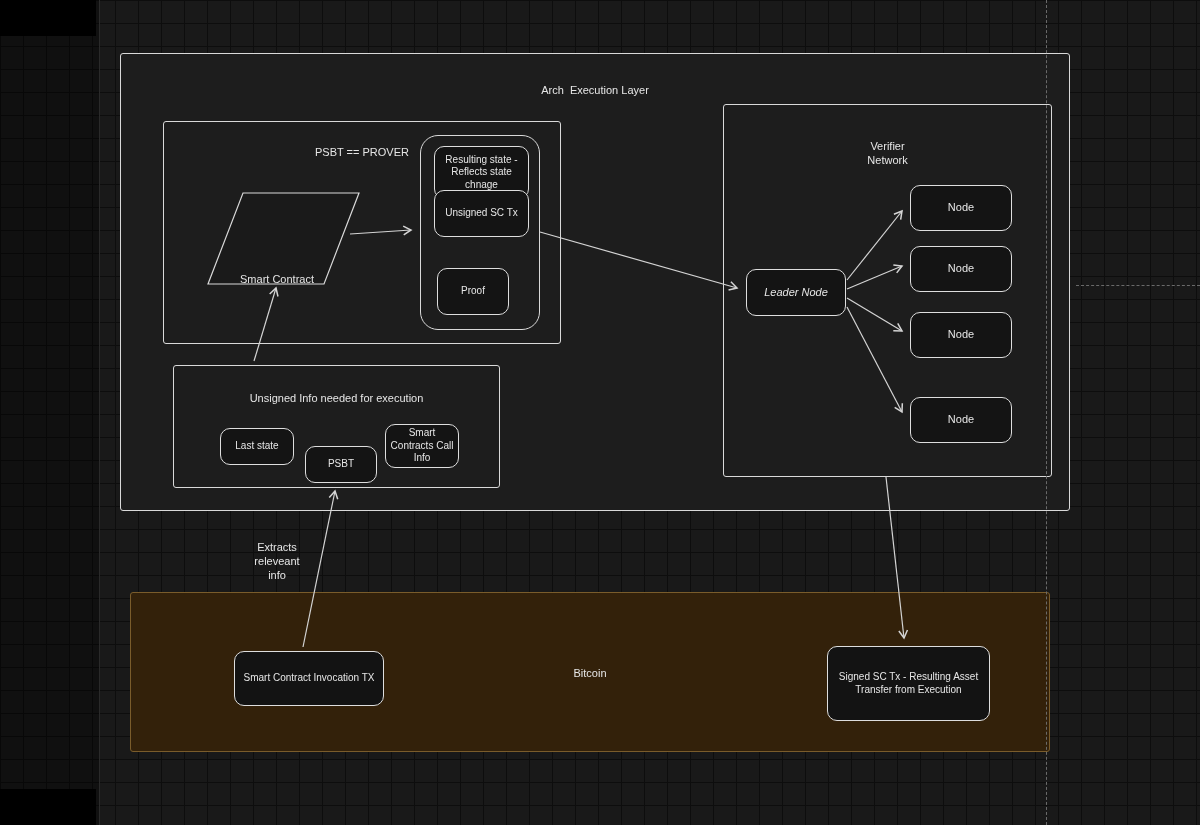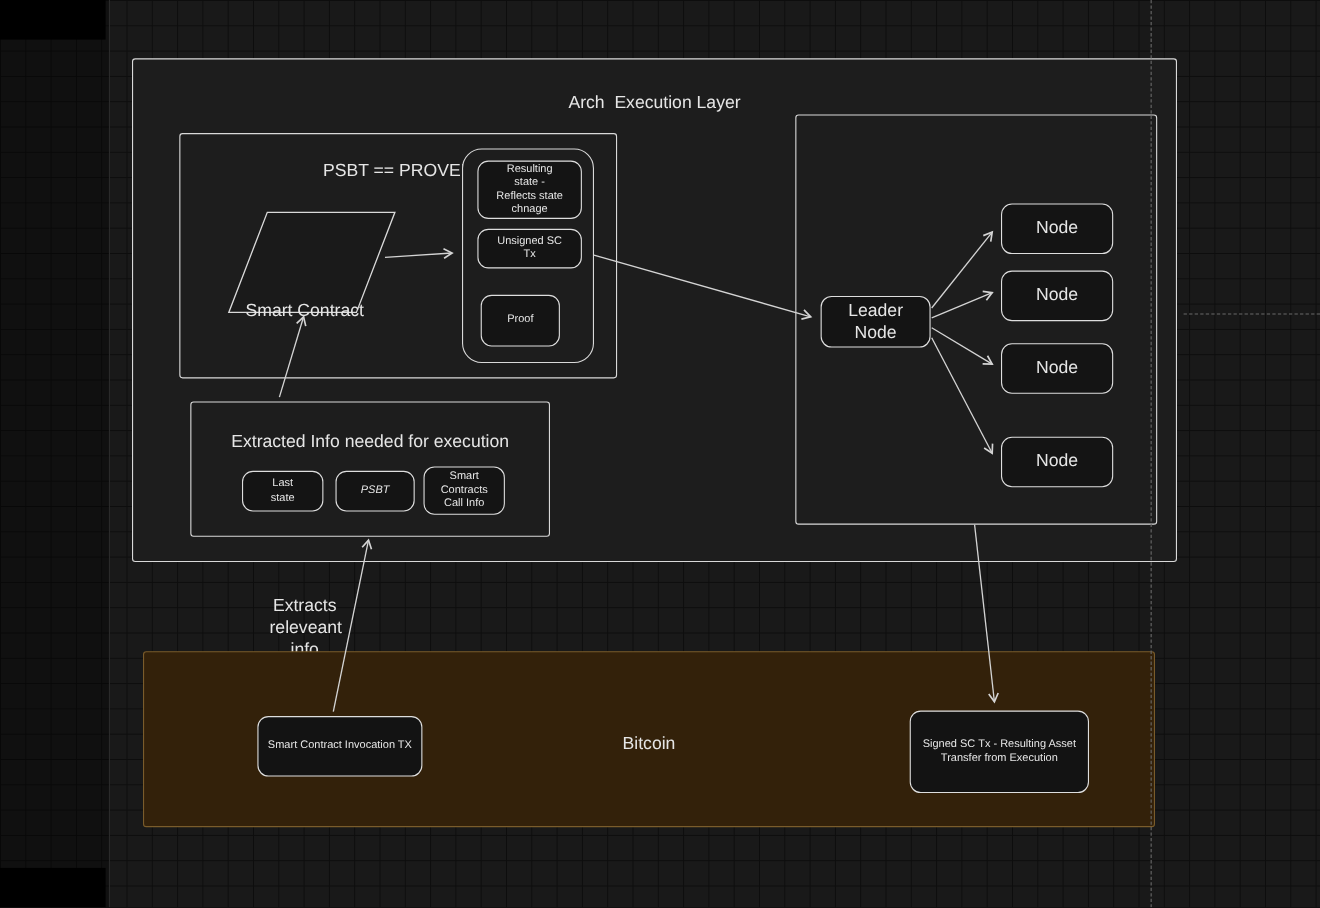--- a/index.html
+++ b/index.html
@@ -13,23 +13,23 @@
     font-family:"Liberation Sans",sans-serif;
     color:#e6e6e6;
   }
   .abs{position:absolute;box-sizing:border-box;}
   .frame{
     border:1px solid #d9d9d9;background:#1d1d1d;border-radius:3px;
   }
   .pill{
     border:1px solid #dedede;background:#141414;border-radius:10px;
     display:flex;align-items:center;justify-content:center;text-align:center;
-    padding:2px 16px;
+    padding:2px 4px;
   }
-  .lbl{font-size:16px;line-height:1.25;color:#e6e6e6;}
+  .lbl{font-size:11px;line-height:1.25;color:#e6e6e6;}
   .lbl-sm{font-size:10px;line-height:1.25;color:#e6e6e6;}
   .center-text{text-align:center;}
   .pre{white-space:pre-wrap;}
   .outputs-container{
     border:1px solid #d9d9d9;background:#1d1d1d;border-radius:18px;
   }
   .bitcoin{
     border:1px solid #7a5c2b;background:#33210a;border-radius:3px;
   }
   .btc-box{
@@ -64,53 +64,56 @@
 
       <svg class="abs" style="left:38px;top:65px;" width="165" height="105" viewBox="0 0 165 105">
         <polygon points="41,6 157,6 122,97 6,97" fill="#1a1a1a" stroke="#d9d9d9" stroke-width="1.2"></polygon>
       </svg>
       <div class="abs lbl center-text" style="left:48px;top:108px;width:130px;margin-top:43px;">Smart Contract</div>
 
       <div class="abs outputs-container" style="left:256px;top:13px;width:120px;height:195px;">
         <div class="abs pill lbl-sm" style="left:13px;top:10px;width:95px;height:53px;">
           <span>Resulting state - Reflects state chnage</span>
         </div>
-        <div class="abs pill lbl-sm" style="left:13px;top:72px;width:95px;height:36px;">
+        <div class="abs pill lbl-sm" style="left:13px;top:54px;width:95px;height:47px;">
           <span>Unsigned SC Tx</span>
         </div>
         <div class="abs pill lbl-sm" style="left:16px;top:132px;width:72px;height:47px;">
           <span>Proof</span>
         </div>
       </div>
     </div>
 
     <div class="abs frame" style="left:602px;top:50px;width:329px;height:373px;">
-      <div class="abs pill lbl" style="left:22px;top:164px;width:100px;height:47px;">
+      <div class="lbl center-text" style="position:absolute;top:35px;left:0;right:0;">
+        <div style="width:70px;margin:0 auto;">Verifier Network</div>
+      </div>
+      <div class="abs pill lbl" style="left:22px;top:164px;width:100px;height:47px;font-style:italic;">
         <span>Leader Node</span>
       </div>
       <div class="abs pill lbl" style="left:186px;top:80px;width:102px;height:46px;">
         <span>Node</span>
       </div>
       <div class="abs pill lbl" style="left:186px;top:141px;width:102px;height:46px;">
         <span>Node</span>
       </div>
       <div class="abs pill lbl" style="left:186px;top:207px;width:102px;height:46px;">
         <span>Node</span>
       </div>
       <div class="abs pill lbl" style="left:186px;top:292px;width:102px;height:46px;">
         <span>Node</span>
       </div>
     </div>
 
     <div class="abs frame" style="left:52px;top:311px;width:327px;height:123px;">
-      <div class="abs lbl center-text" style="left:0;right:0;top:26px;">Extracted Info needed for execution</div>
+      <div class="abs lbl center-text" style="left:0;right:0;top:26px;">Unsigned Info needed for execution</div>
       <div class="abs pill lbl-sm" style="left:46px;top:62px;width:74px;height:37px;">
         <span>Last state</span>
       </div>
-      <div class="abs pill lbl-sm" style="left:131px;top:62px;width:72px;height:37px;font-style:italic;">
+      <div class="abs pill lbl-sm" style="left:131px;top:80px;width:72px;height:37px;">
         <span>PSBT</span>
       </div>
       <div class="abs pill lbl-sm" style="left:211px;top:58px;width:74px;height:44px;">
         <span>Smart Contracts Call Info</span>
       </div>
     </div>
   </div>
 
   <div class="abs lbl center-text z2" style="left:245px;top:541px;width:64px;">Extracts releveant info</div>
 

